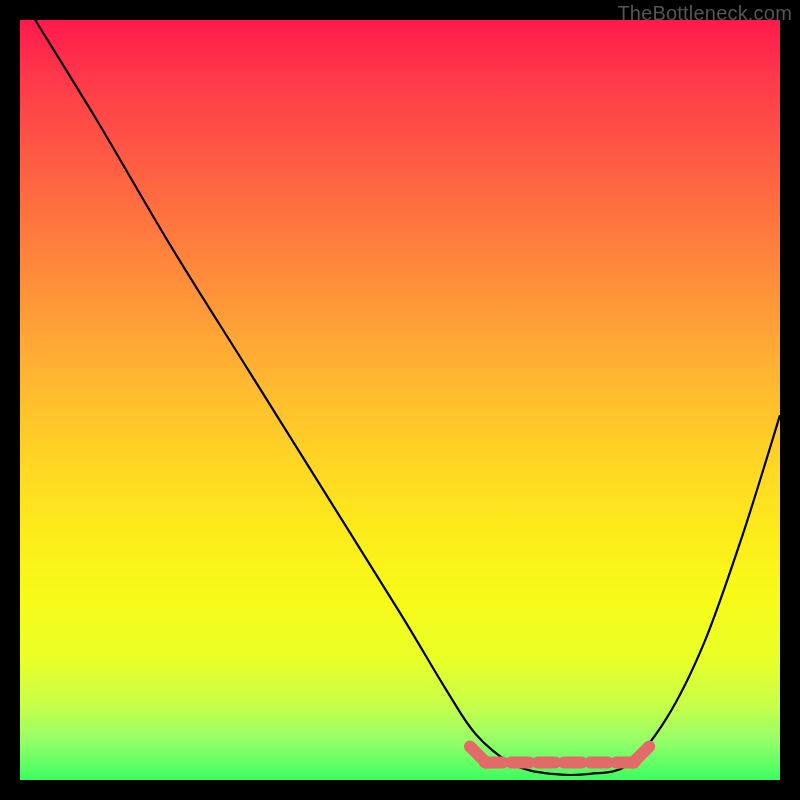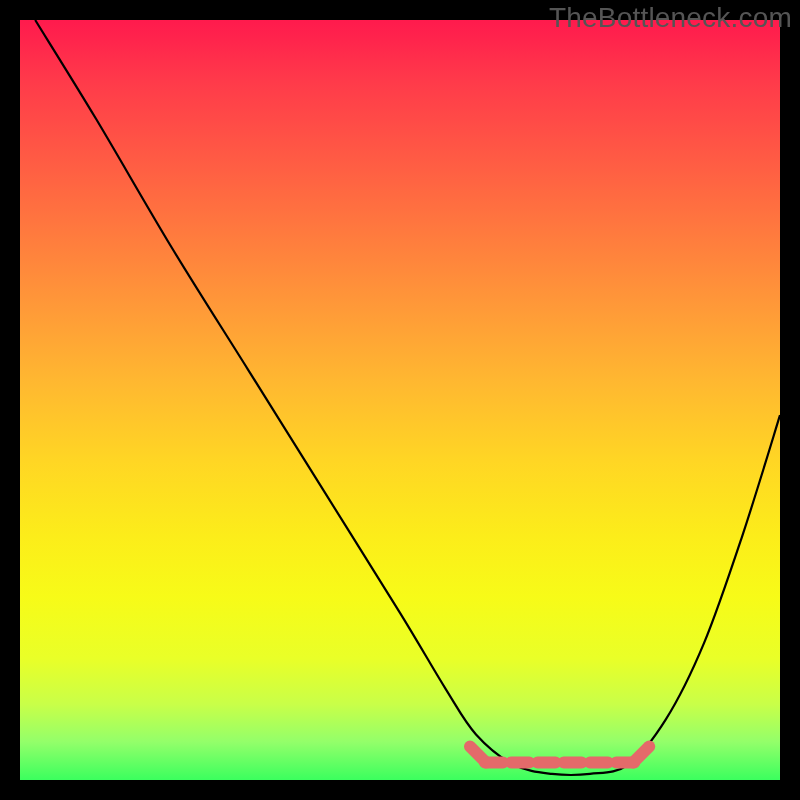--- a/index.html
+++ b/index.html
@@ -29,21 +29,21 @@
       #e9ff28 84%,
       #c9ff48 90%,
       #93ff6a 95%,
       #3bff5e 100%);
   }
   .watermark {
     position: absolute;
     top: 2px;
     right: 8px;
     font-family: Arial, Helvetica, sans-serif;
-    font-size: 28px;
+    font-size: 20px;
     letter-spacing: 0.2px;
     color: #555555;
     z-index: 10;
   }
   svg.plot {
     position: absolute;
     left: 0;
     top: 0;
     width: 800px;
     height: 800px;

